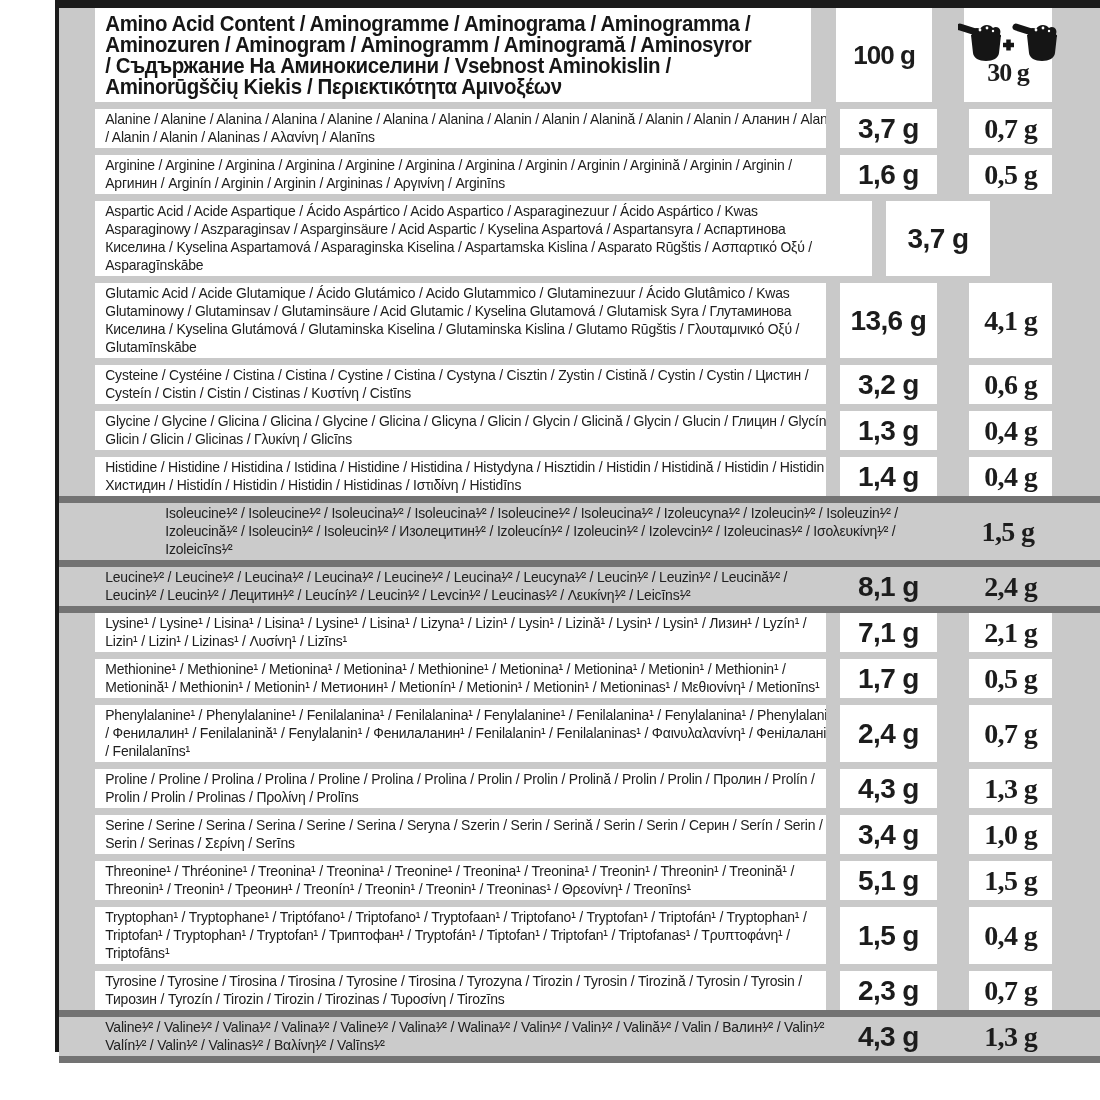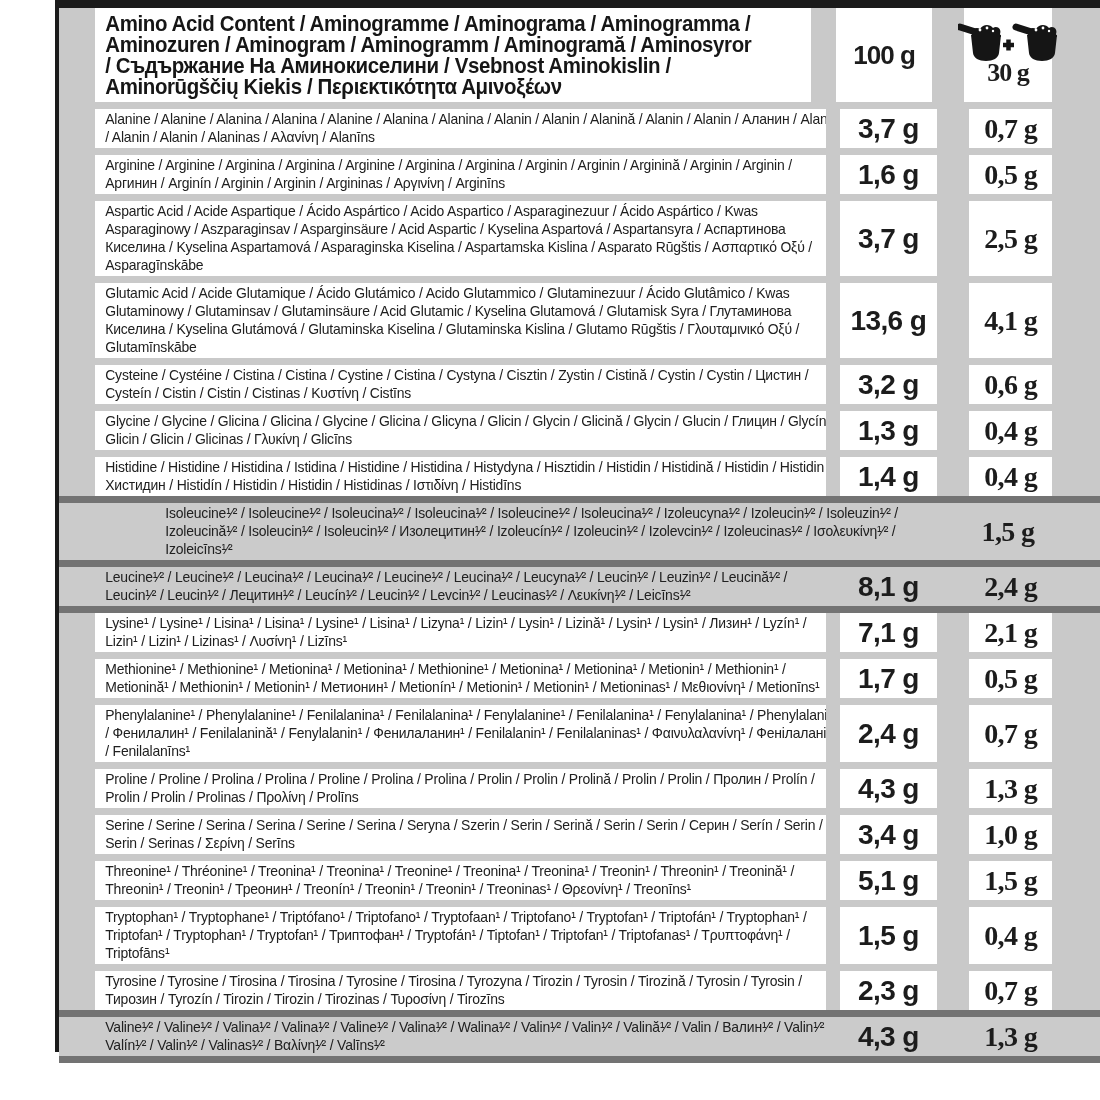--- a/index.html
+++ b/index.html
@@ -92,23 +92,20 @@
       <span>0,5 g</span>
     </div>
   </div>
         <div class="row">
     <div class="cell name">
       <div class="scale"><span class="nm">Aspartic Acid / Acide Aspartique / Ácido Aspártico / Acido Aspartico / Asparaginezuur / Ácido Aspártico / Kwas Asparaginowy / Aszparaginsav / Asparginsäure / Acid Aspartic / Kyselina Aspartová / Aspartansyra / Аспартинова Киселина / Kyselina Aspartamová / Asparaginska Kiselina / Aspartamska Kislina / Asparato Rūgštis / Ασπαρτικό Οξύ / Asparagīnskābe</span></div>
     </div>
     <div class="cell v1 val">
       <span>3,7 g</span>
     </div>
-    <div class="cell v2 val">
-      <span>2,5 g</span>
-    </div>
   </div>
         <div class="row">
     <div class="cell name">
       <div class="scale"><span class="nm">Glutamic Acid / Acide Glutamique / Ácido Glutámico / Acido Glutammico / Glutaminezuur / Ácido Glutâmico / Kwas Glutaminowy / Glutaminsav / Glutaminsäure / Acid Glutamic / Kyselina Glutamová / Glutamisk Syra / Глутаминова Киселина / Kyselina Glutámová / Glutaminska Kiselina / Glutaminska Kislina / Glutamo Rūgštis / Γλουταμινικό Οξύ / Glutamīnskābe</span></div>
     </div>
     <div class="cell v1 val">
       <span>13,6 g</span>
     </div>
     <div class="cell v2 val">
       <span>4,1 g</span>

